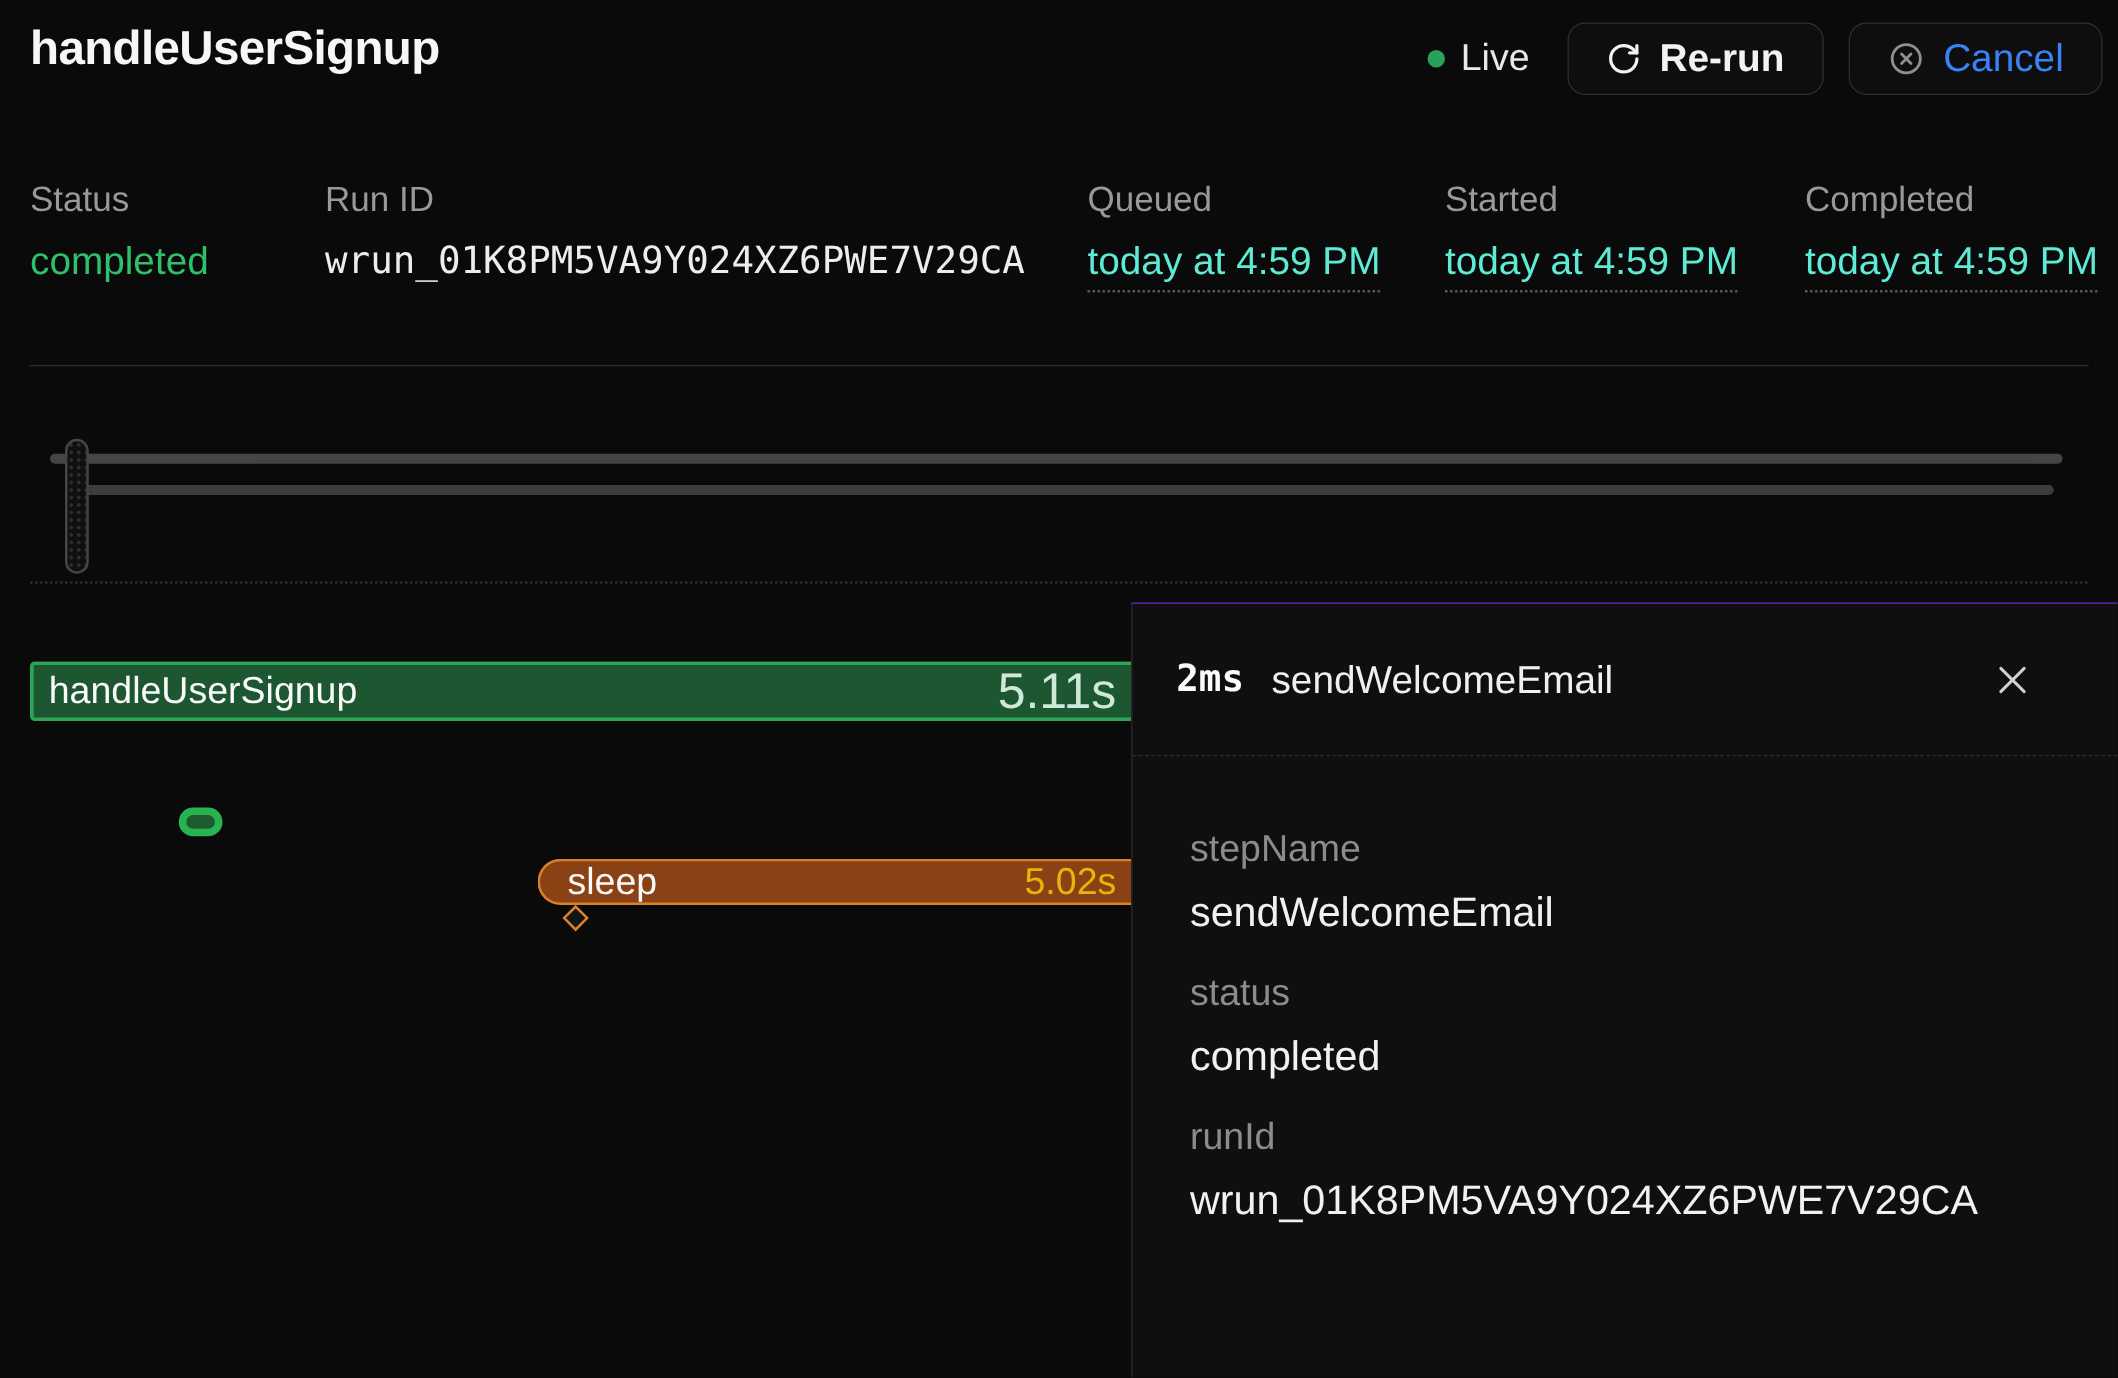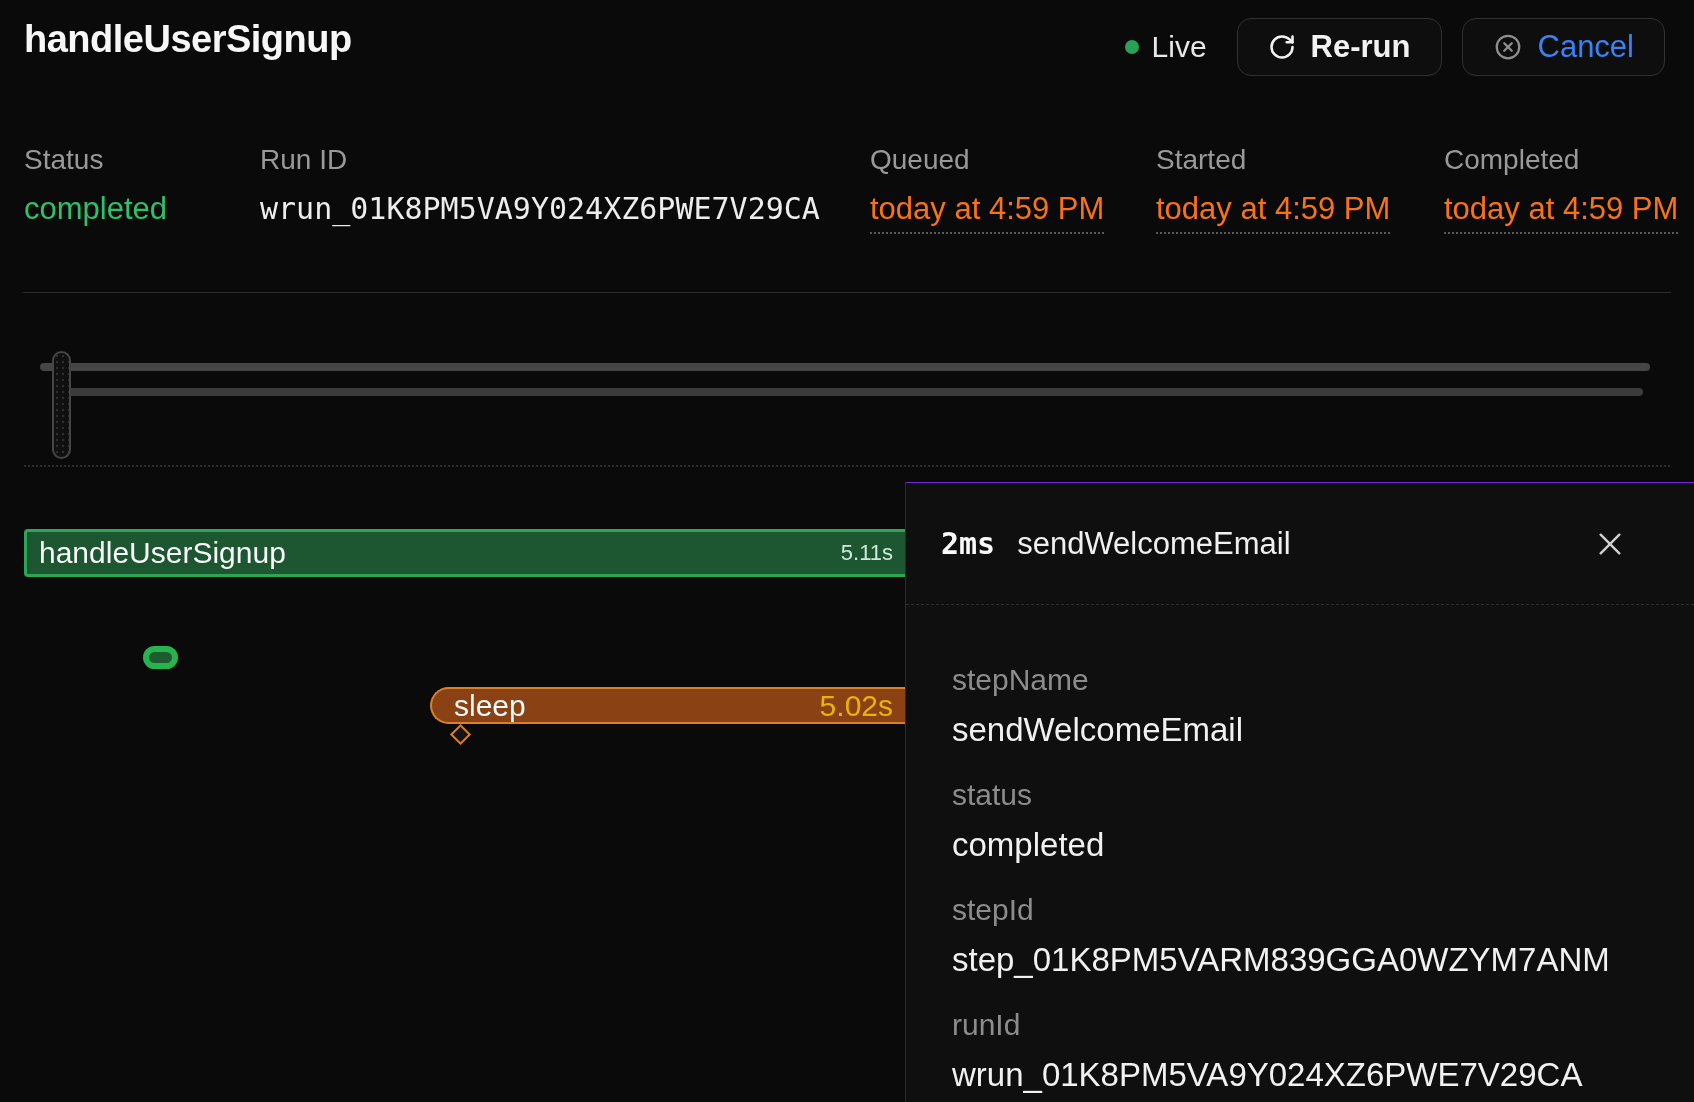--- a/index.html
+++ b/index.html
@@ -9,40 +9,40 @@
     -webkit-font-smoothing:antialiased;
   }
   .mono{font-family:"DejaVu Sans Mono","Liberation Mono",monospace;}
 
   
   .page-title{
     position:absolute;left:24px;top:18px;
     font-size:38px;font-weight:700;letter-spacing:-0.5px;color:#f7f7f7;
   }
   .header-actions{
-    position:absolute;top:12px;right:29px;height:70px;
+    position:absolute;top:12px;right:12px;height:70px;
     display:flex;align-items:center;gap:20px;
   }
   .live-group{display:flex;align-items:center;gap:13px;margin-right:10px;cursor:pointer;}
   .live-dot{width:14px;height:14px;border-radius:50%;background:#2aa158;}
   .live-label{font-size:30px;color:#e8e8e8;}
   .btn{
     display:flex;align-items:center;justify-content:center;gap:15px;
     height:58px;padding:0 30px;border-radius:14px;
     border:1.5px solid #313131;background:#0e0e0e;cursor:pointer;
     font-size:31px;
   }
   .btn svg{flex:0 0 auto;}
   .btn-rerun{color:#f2f2f2;font-weight:600;}
   .btn-cancel{color:#3b82f6;font-weight:400;}
 
   
   .meta-col{position:absolute;top:145px;}
   .meta-label{font-size:28px;color:#999999;line-height:30px;}
-  .meta-value{margin-top:16px;font-size:31px;color:#f97316;line-height:36px;display:inline-block;}
+  .meta-value{margin-top:16px;font-size:31px;color:#5eead4;line-height:36px;display:inline-block;}
   .meta-col.c-status{left:24px;}
   .meta-col.c-runid{left:260px;}
   .meta-col.c-queued{left:870px;}
   .meta-col.c-started{left:1156px;}
   .meta-col.c-completed{left:1444px;}
   .v-status{color:#2ec06a;}
   .v-runid{font-size:30px;color:#ededed;}
   .v-date{border-bottom:2px dotted #575757;padding-bottom:5px;}
 
   .divider-solid{
@@ -70,21 +70,21 @@
   .gantt-bar{
     position:absolute;display:flex;align-items:center;justify-content:space-between;
     box-sizing:border-box;z-index:1;cursor:pointer;
   }
   .bar-function{
     left:24px;top:529px;width:881px;height:48px;
     background:#1d5731;border:3px solid #2da456;border-right:none;
     border-radius:4px 0 0 4px;padding:0 12px 0 12px;
   }
   .bar-function .bar-label{font-size:30px;color:#fafafa;}
-  .bar-function .bar-duration{font-size:22px;color:#cfe9d9;}
+  .bar-function .bar-duration{font-size:40px;color:#cfe9d9;}
   .step-pill{
     position:absolute;left:143px;top:646px;width:35px;height:23px;
     box-sizing:border-box;border:6px solid #27b450;border-radius:12px;
     background:#1e5c30;z-index:1;cursor:pointer;
   }
   .bar-sleep{
     left:430px;top:687px;width:475px;height:37px;
     background:#8a4214;border:2.5px solid #d9802b;border-right:none;
     border-radius:22px 0 0 22px;padding:0 12px 0 22px;
   }
@@ -204,21 +204,17 @@
   <div class="panel-body">
     <div class="field-group">
       <div class="field-label">stepName</div>
       <div class="field-value">sendWelcomeEmail</div>
     </div>
     <div class="field-group">
       <div class="field-label">status</div>
       <div class="field-value">completed</div>
     </div>
     <div class="field-group">
-      <div class="field-label">stepId</div>
-      <div class="field-value">step_01K8PM5VARM839GGA0WZYM7ANM</div>
-    </div>
-    <div class="field-group">
       <div class="field-label">runId</div>
       <div class="field-value">wrun_01K8PM5VA9Y024XZ6PWE7V29CA</div>
     </div>
   </div>
 </div>
 
 </body></html>

